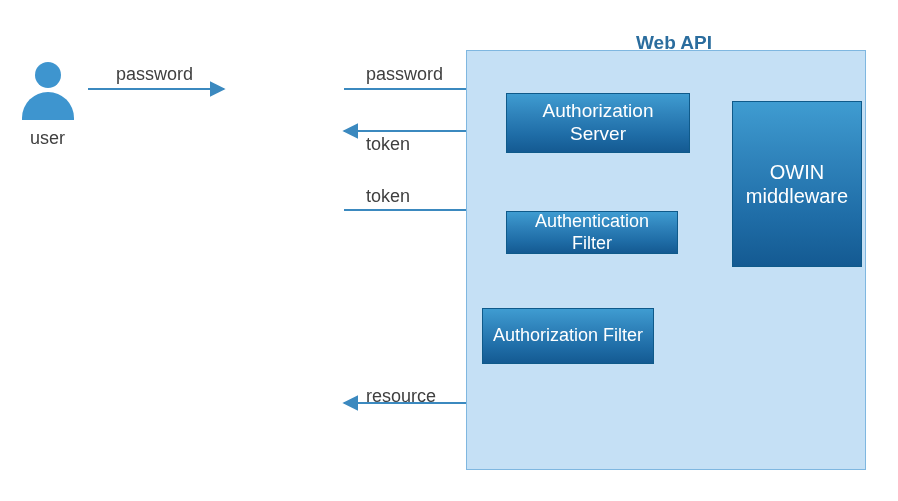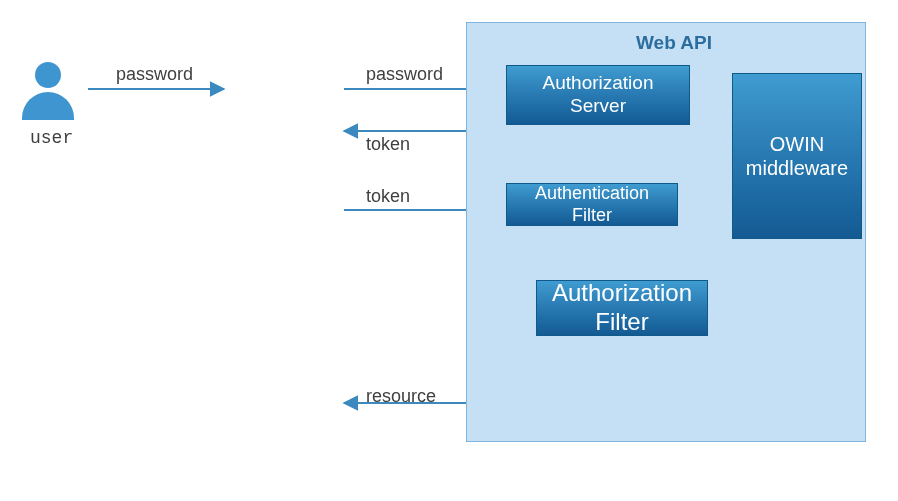--- a/index.html
+++ b/index.html
@@ -27,20 +27,21 @@
   }
   .box {
     position: absolute;
     box-sizing: border-box;
     display: flex;
     align-items: center;
     justify-content: center;
     text-align: center;
     line-height: 1.2;
     padding: 4px 6px;
+    margin-top: 28px;
   }
   .blue-box {
     color: #fff;
     border: 1px solid #0f5a8a;
     background: linear-gradient(to bottom, #3f9cd1 0%, #2f83bb 35%, #1f6da7 70%, #145a92 100%);
     font-size: 19px;
     font-weight: 400;
   }
   .container-box {
     background: #c5e0f5;
@@ -51,21 +52,20 @@
     font-size: 18px;
     color: #3f3f3f;
     font-weight: 400;
   }
   .user-label {
     position: absolute;
     font-size: 18px;
     color: #3f3f3f;
     text-align: right;
     font-weight: 400;
-    font-family: Liberation Mono, monospace;
   }
   .container-title {
     position: absolute;
     font-size: 19px;
     color: #2b6d9e;
     font-weight: 700;
   }
   
   .user-icon {
     position: absolute;
@@ -126,21 +126,21 @@
 <div class="container-title" style="left:636px; top:32px;">Web API</div>
 
 <div class="box blue-box" style="left:506px; top:65px; width:184px; height:60px;">
   <span>Authorization Server</span>
 </div>
 
 <div class="box blue-box" style="left:506px; top:183px; width:172px; height:43px; font-size:18px;">
   <span>Authentication Filter</span>
 </div>
 
-<div class="box blue-box" style="left:536px; top:280px; width:172px; height:56px; font-size:24px;">
+<div class="box blue-box" style="left:482px; top:280px; width:172px; height:56px; font-size:18px;">
   <span>Authorization Filter</span>
 </div>
 
 
 <div class="box blue-box" style="left:732px; top:73px; width:130px; height:166px; font-size:20px;">
   <span>OWIN middleware</span>
 </div>
 
 <div class="label" style="left:116px; top:64px;">password</div>
 

